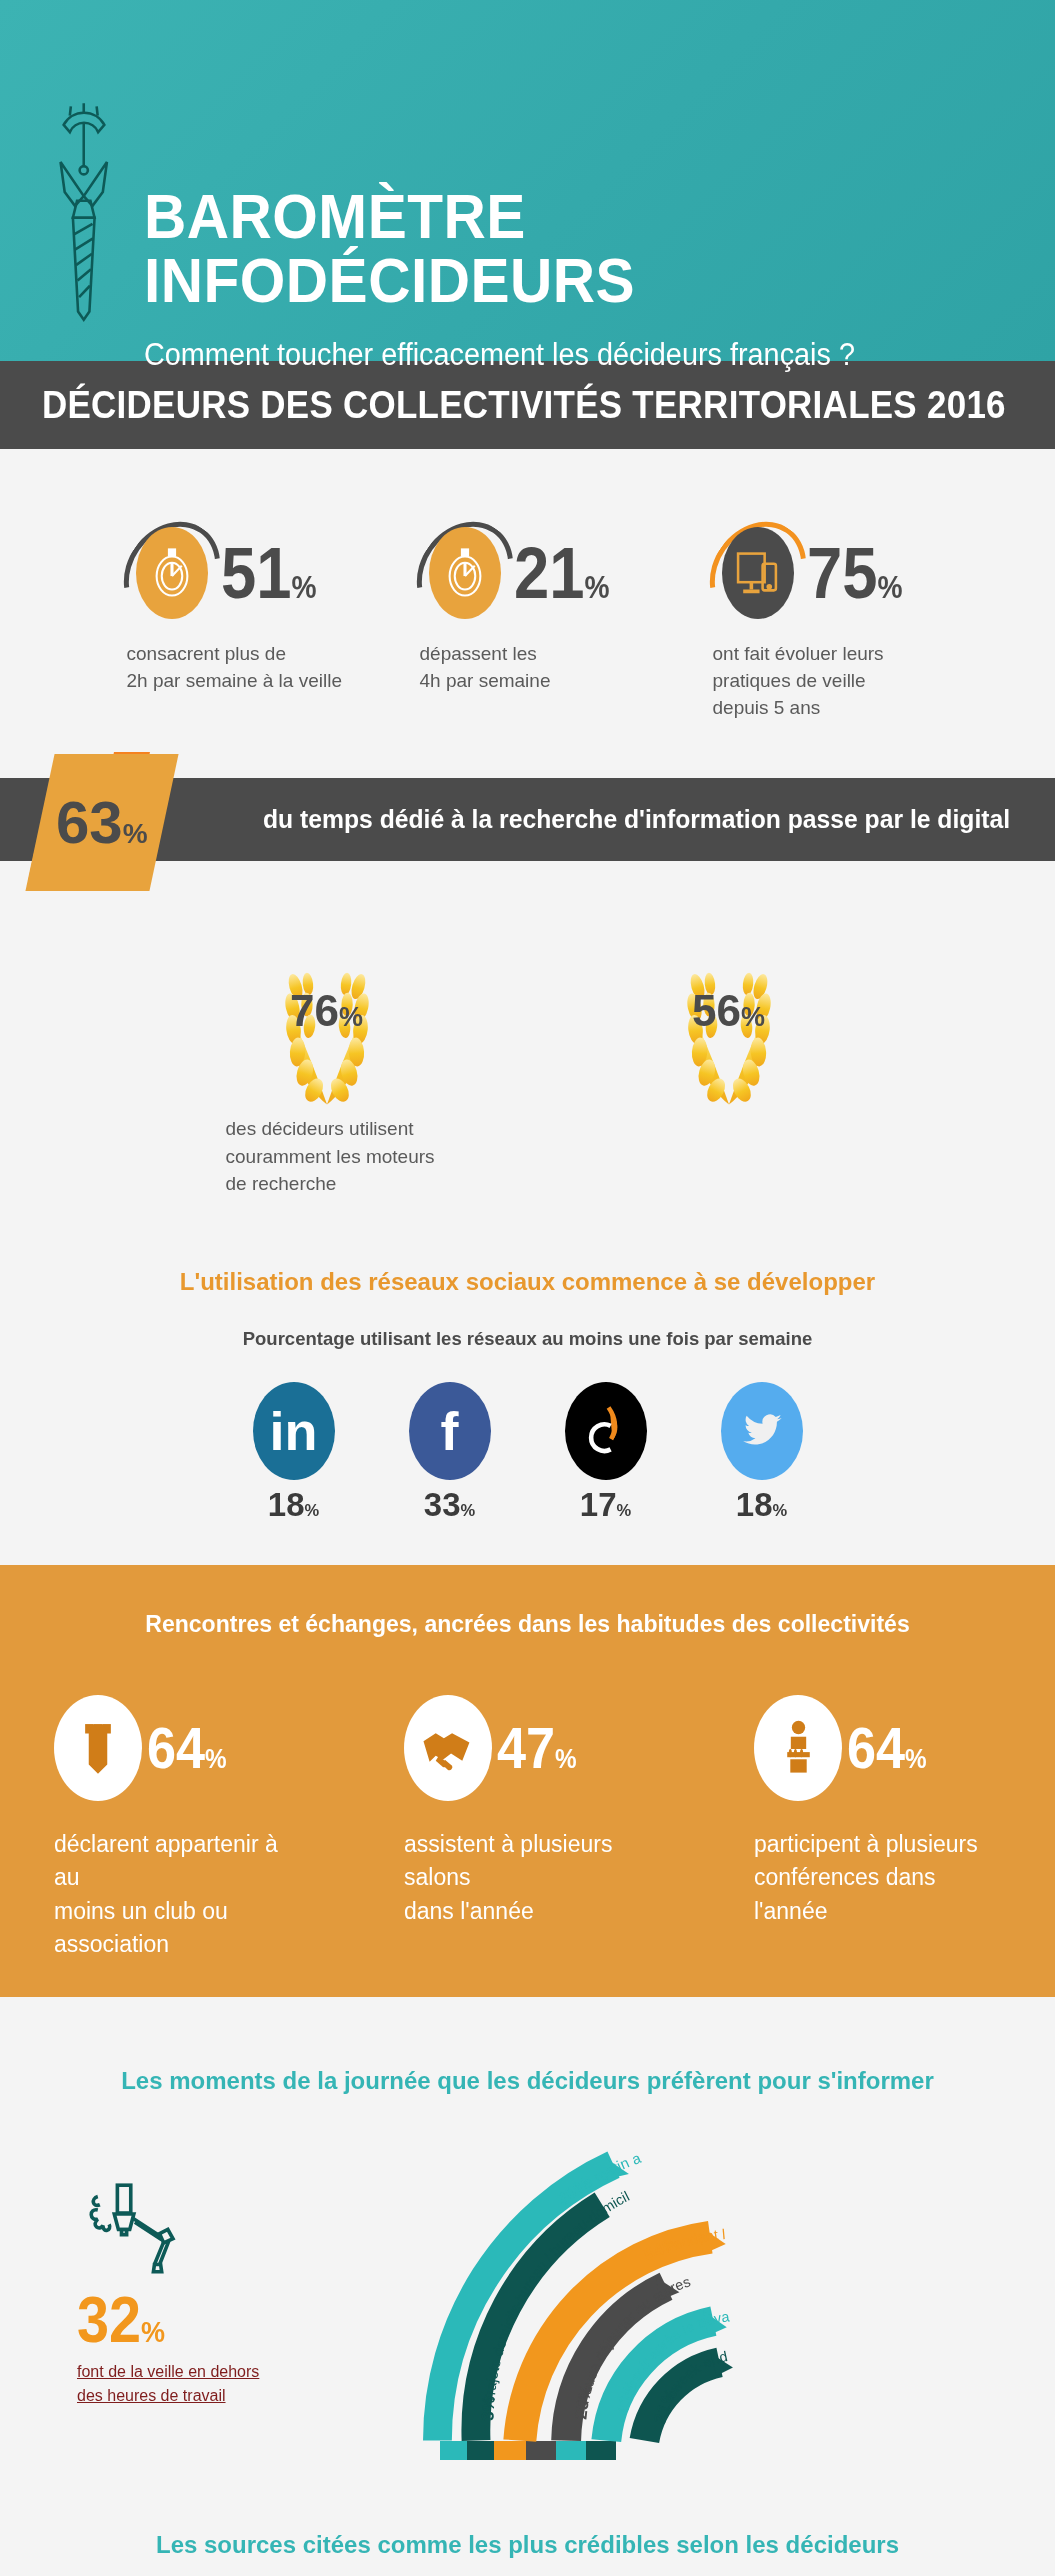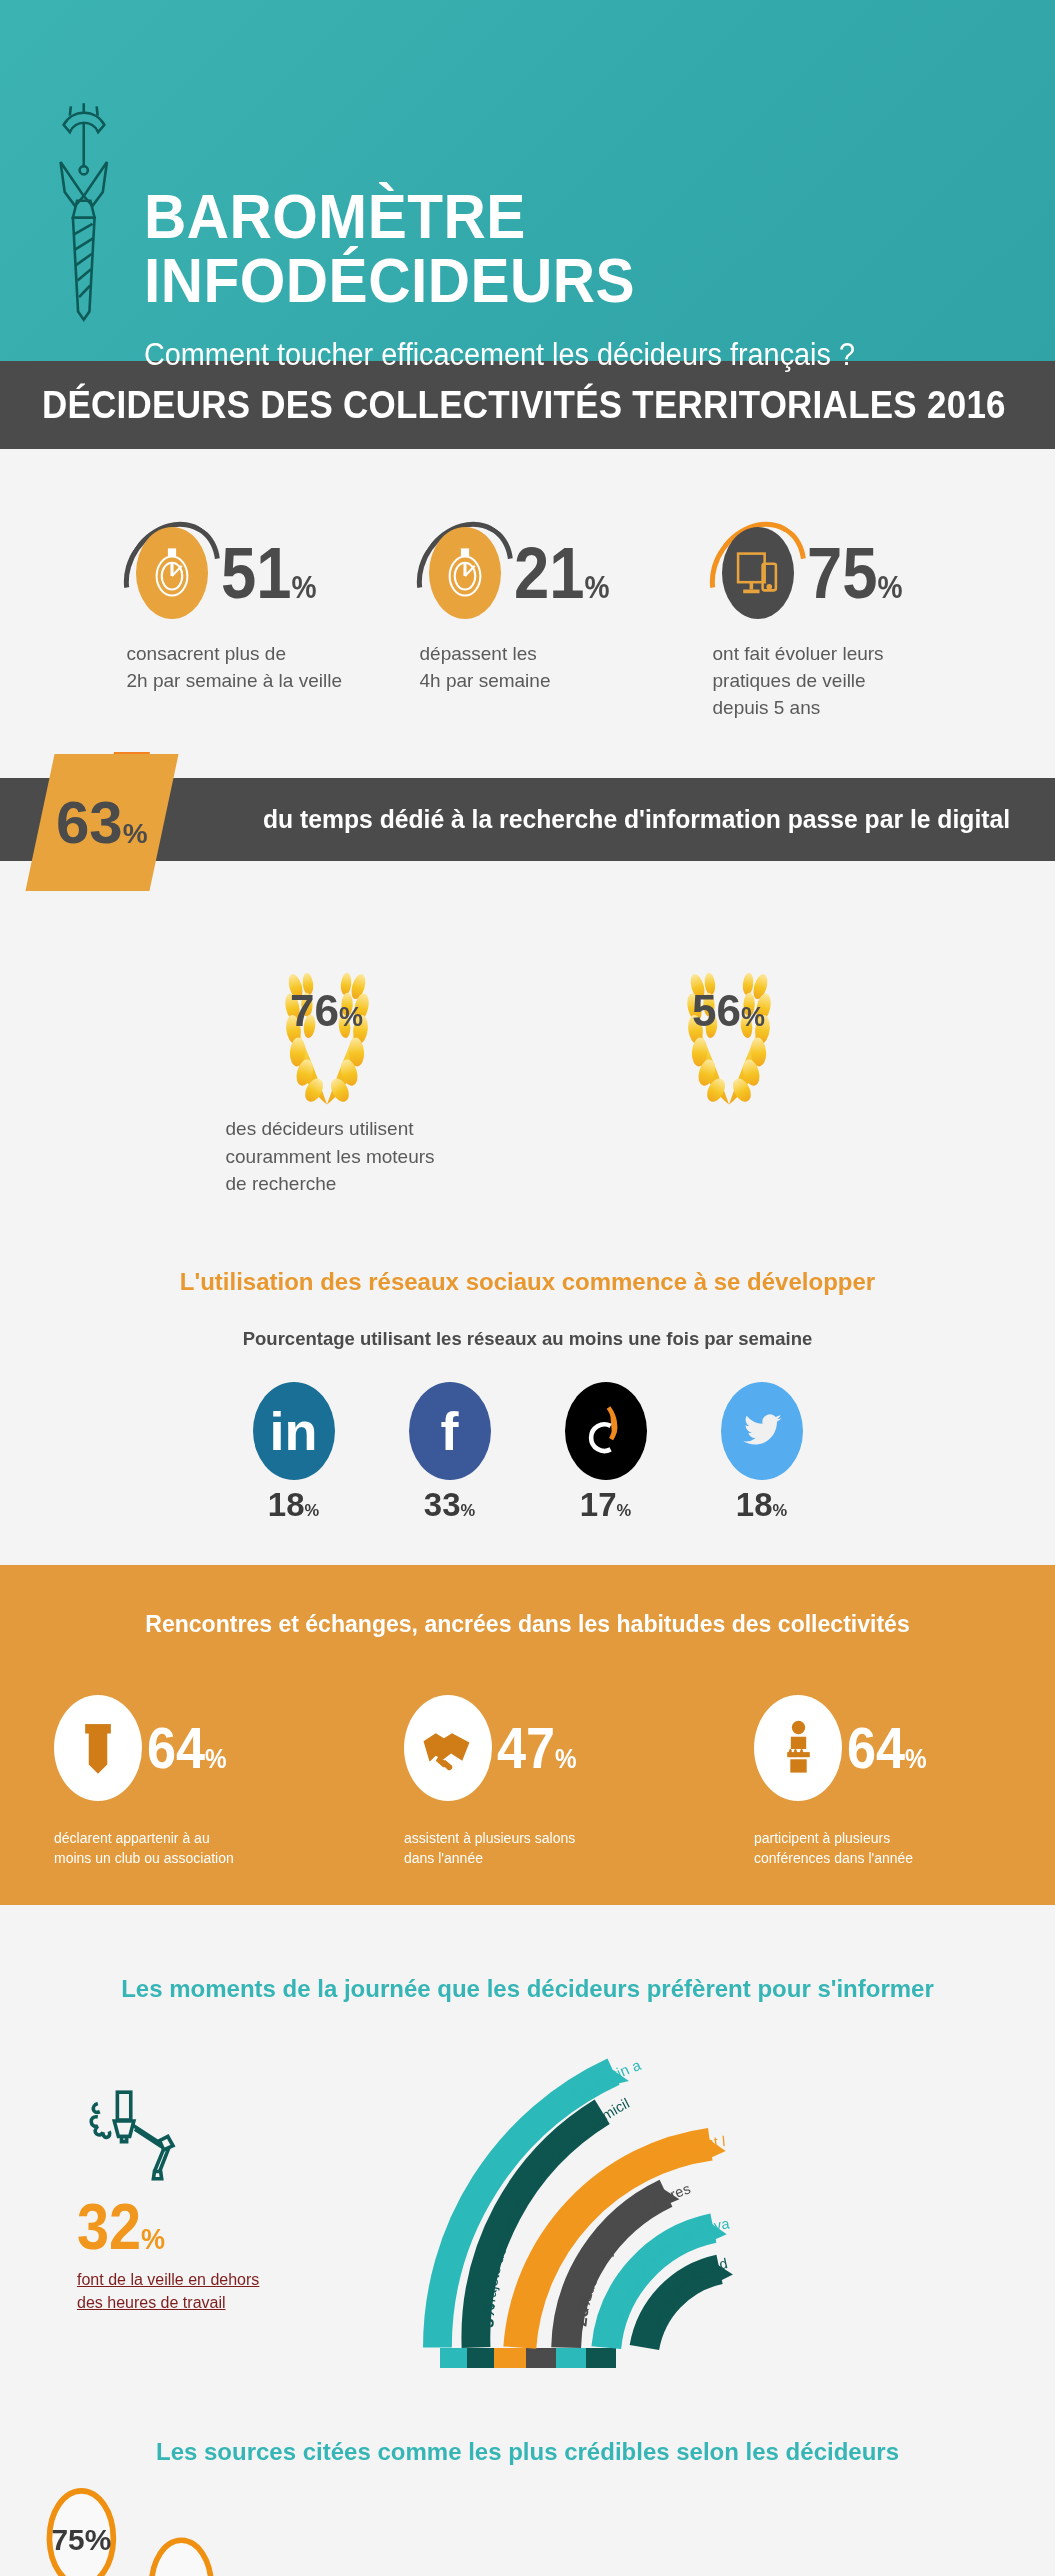--- a/index.html
+++ b/index.html
@@ -77,21 +77,21 @@
 
   
   .orangeband{background:#e29a3c;padding:45px 0 36px 0;margin-top:41px;}
   .ob-title{text-align:center;color:#fff;font-size:24px;font-weight:bold;transform:scaleX(.96);}
   .ob-row{display:flex;justify-content:center;gap:103px;margin-top:57px;}
   .ob-cell{width:247px;}
   .ob-top{display:flex;align-items:center;gap:5.2px;}
   .ob-disc{width:88px;height:106px;border-radius:50%;background:#fff;flex:none;display:flex;align-items:center;justify-content:center;}
   .ob-num{font-size:58px;font-weight:bold;color:#fff;line-height:1;transform:scaleX(.9);transform-origin:left center;}
   .ob-num i{font-style:normal;font-size:27px;}
-  .ob-cap{color:#fff;font-size:14px;line-height:1.45;margin-top:27px;}
+  .ob-cap{color:#fff;font-size:23px;line-height:1.45;margin-top:27px;}
 
   
   .moments{padding:41px 0 5.2px 0;}
   .mom-body{position:relative;height:330px;margin-top:20.6px;}
   .mom-left{position:absolute;left:77px;top:62px;width:268px;}
   .mom-lamp{width:124px;height:103px;}
   .mom-32{font-size:64px;font-weight:bold;color:#f2971d;line-height:1;margin-top:5.2px;transform:scaleX(.9);transform-origin:left center;}
   .mom-32 i{font-style:normal;font-size:30px;}
   .mom-cap{font-size:16px;color:#7f1d1d;line-height:1.45;margin-top:8.2px;text-decoration:underline;}
   .mom-arcs{position:absolute;left:422px;top:0;width:592px;height:330px;}

